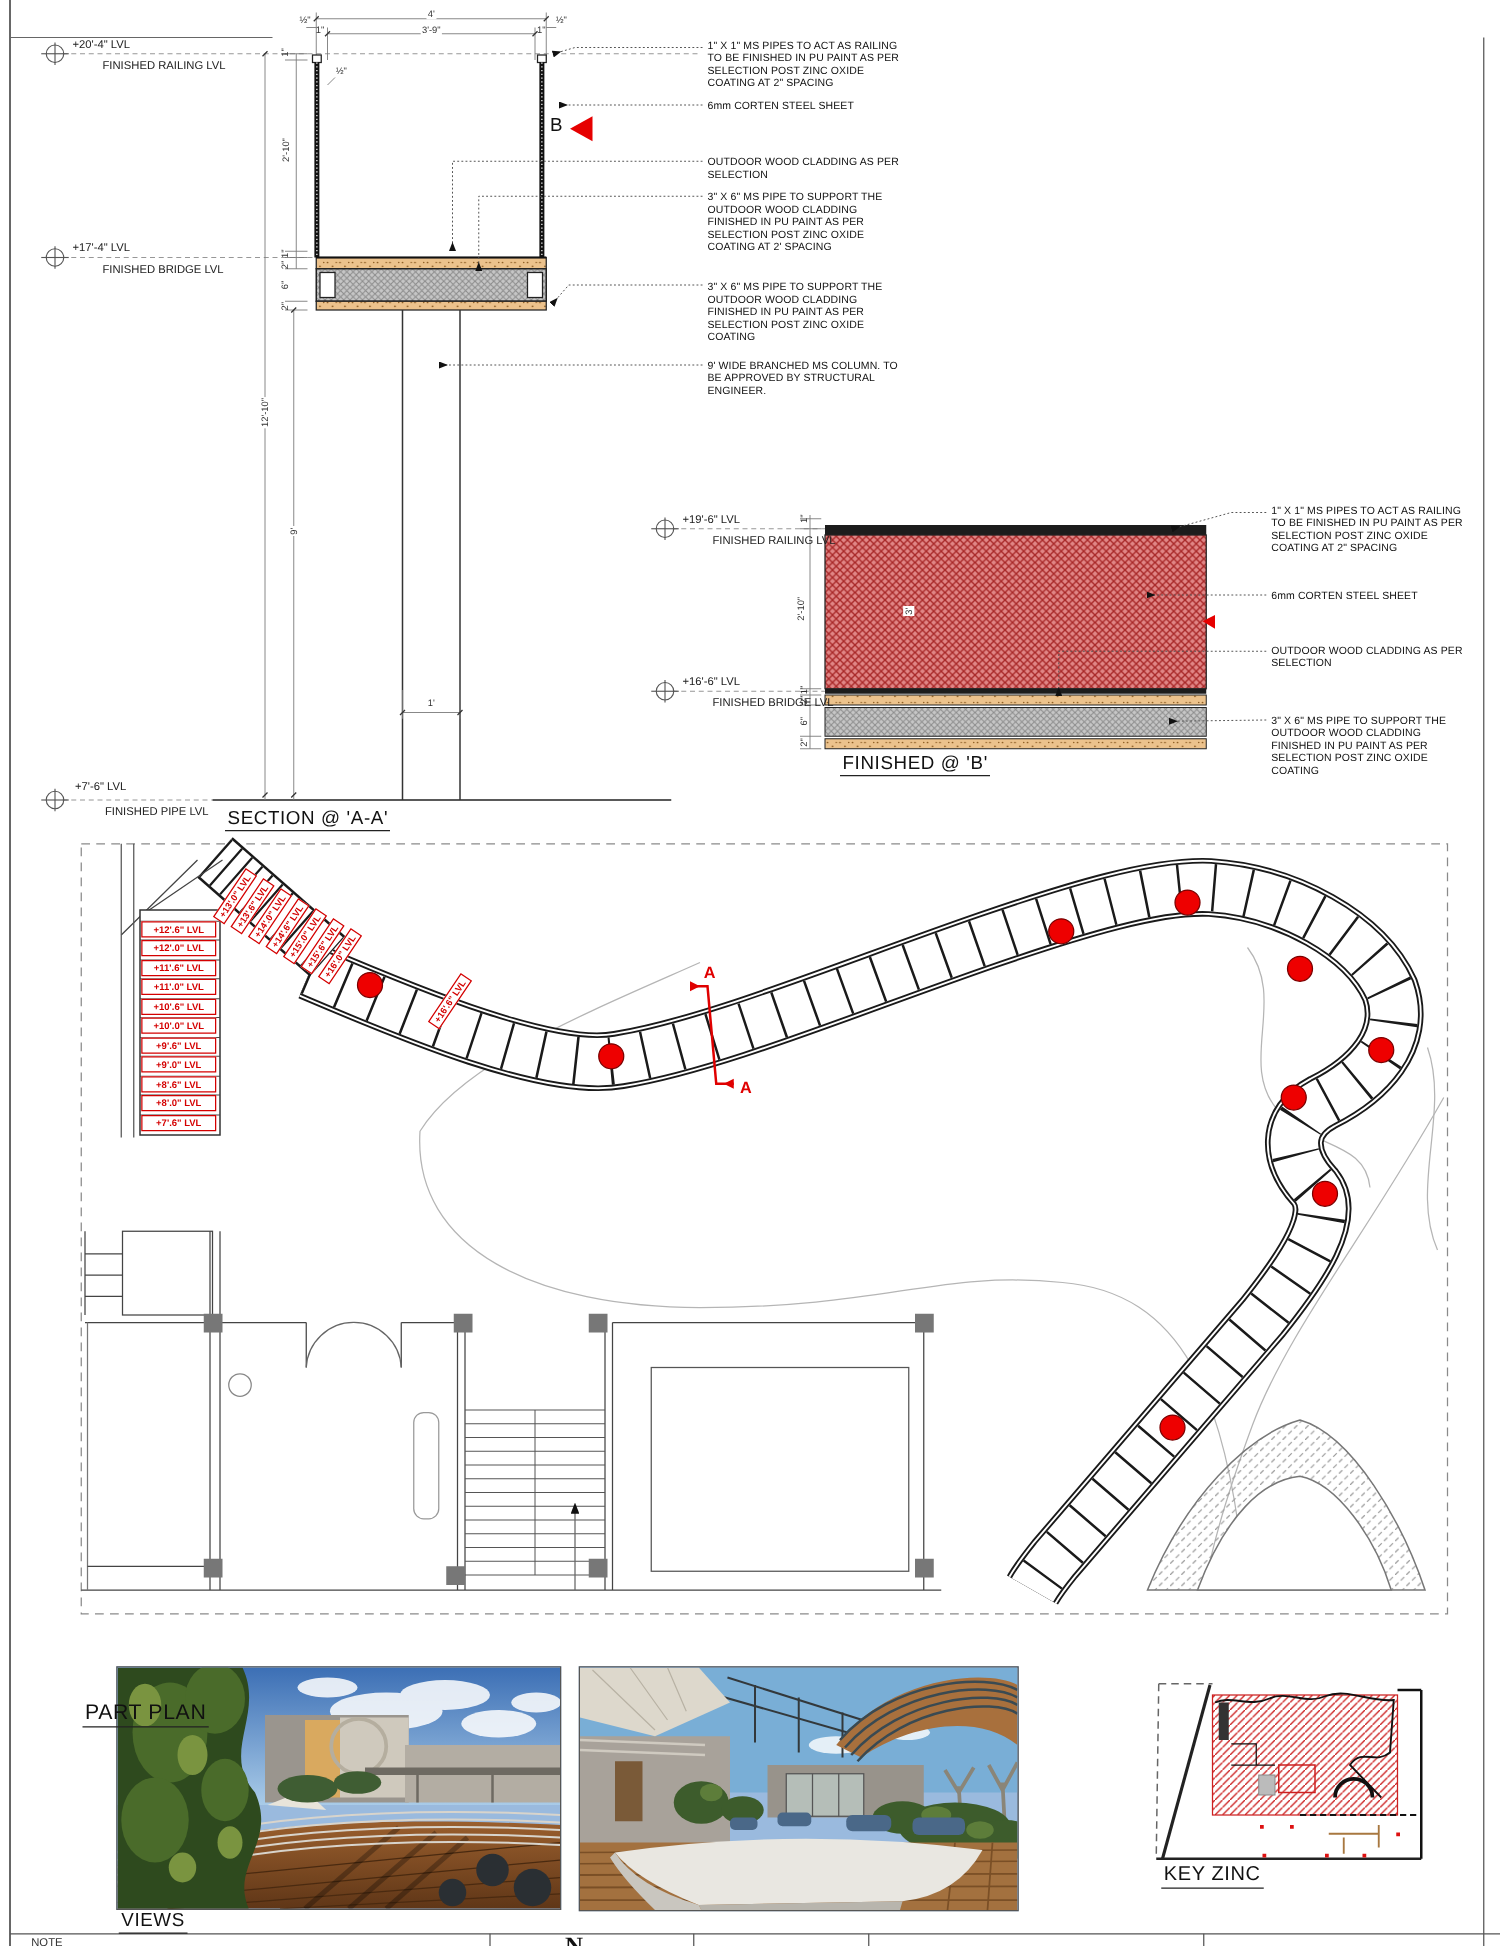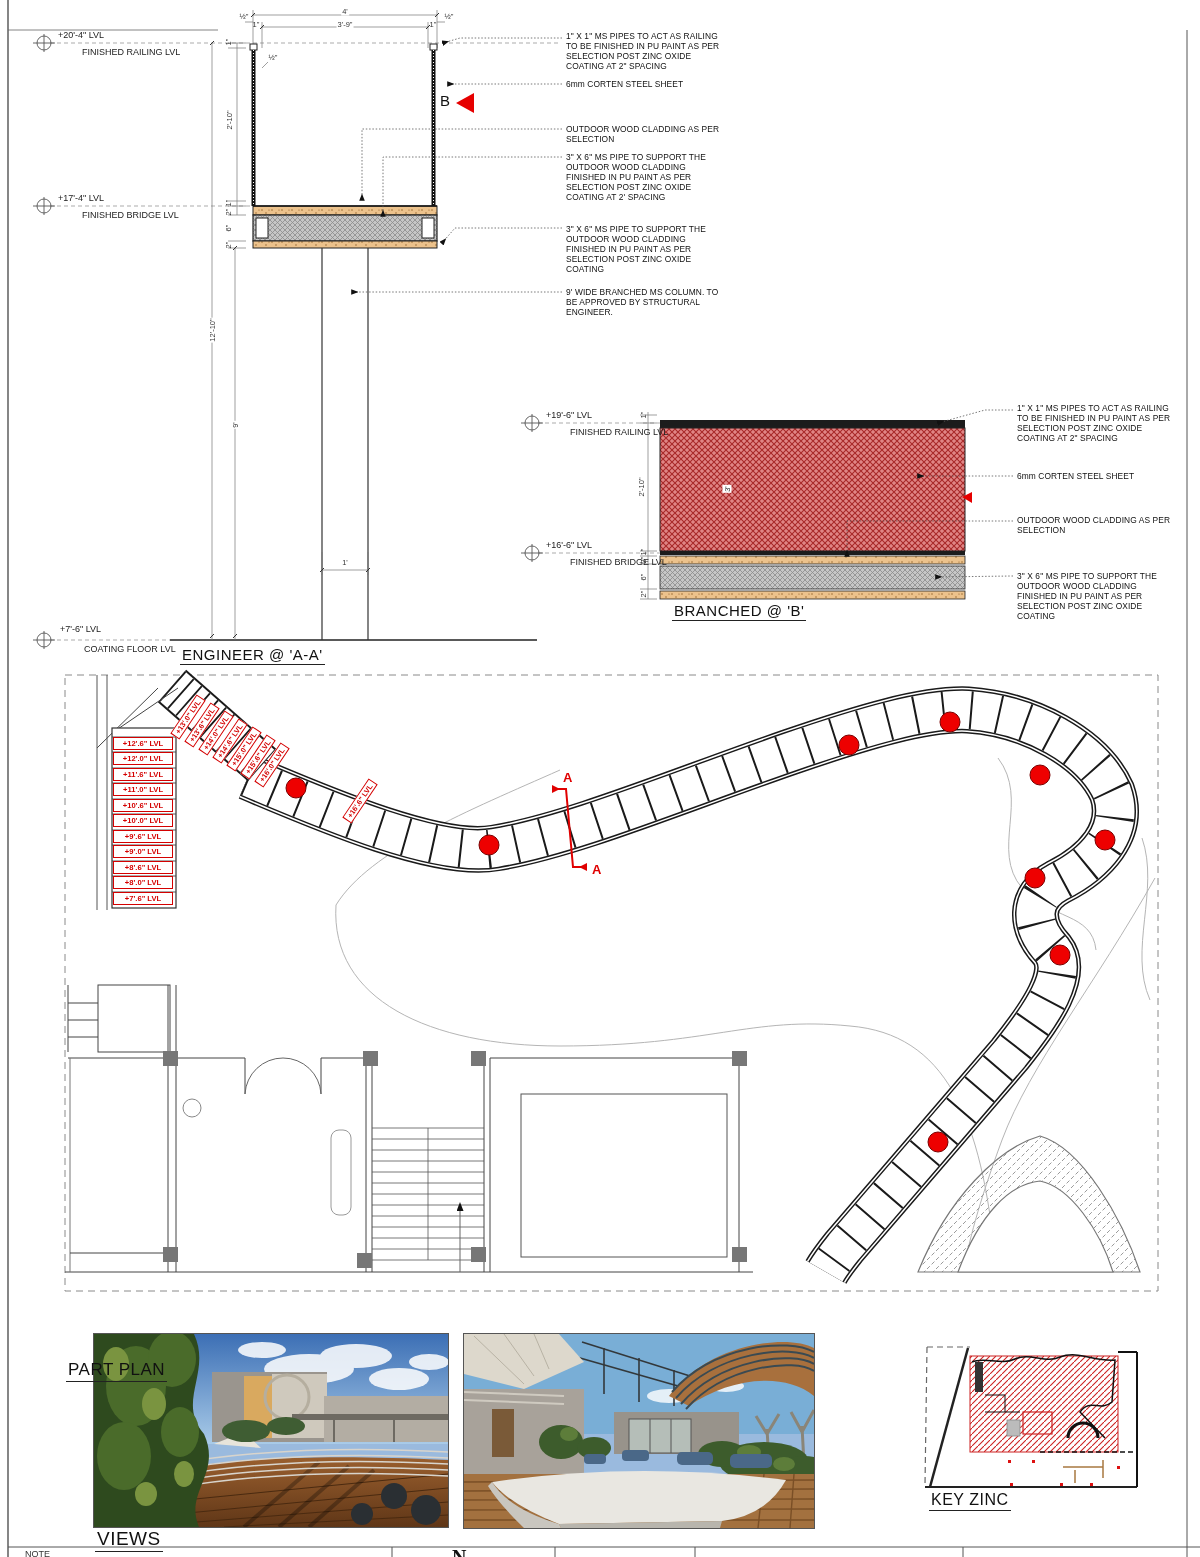--- a/index.html
+++ b/index.html
@@ -378,21 +378,21 @@
     <line x1="695" y1="1547" x2="695" y2="1557"></line>
     <line x1="963" y1="1547" x2="963" y2="1557"></line>
   </g>
 </svg>
 
 <div class="t lvlval" style="left:58px;top:30px">+20'-4" LVL</div>
 <div class="t lvlname" style="left:58px;top:47px">FINISHED RAILING  LVL</div>
 <div class="t lvlval" style="left:58px;top:193px">+17'-4" LVL</div>
 <div class="t lvlname" style="left:58px;top:210px">FINISHED BRIDGE  LVL</div>
 <div class="t lvlval" style="left:60px;top:624px">+7'-6" LVL</div>
-<div class="t lvlname" style="left:60px;top:644px">COATING FLOOR  LVL</div>
+<div class="t lvlname" style="left:60px;top:644px">FINISHED PIPE  LVL</div>
 
 <div class="t dim ctr wbox" style="left:345px;top:11px">4'</div>
 <div class="t dim ctr wbox" style="left:345px;top:24px">3'-9"</div>
 <div class="t dim ctr" style="left:256px;top:24px">1"</div>
 <div class="t dim ctr" style="left:433px;top:24px">1"</div>
 <div class="t dim ctr" style="left:244px;top:16px">½"</div>
 <div class="t dim ctr" style="left:449px;top:16px">½"</div>
 <div class="t dim ctr" style="left:273px;top:57px">½"</div>
 <div class="t dim rot" style="left:228px;top:42px">1"</div>
 <div class="t dim rot wbox" style="left:229px;top:120px">2'-10"</div>
@@ -420,21 +420,21 @@
 COATING AT 2' SPACING</div>
 <div class="ann" style="left:566px;top:224px">3" X 6" MS PIPE TO SUPPORT THE
 OUTDOOR WOOD CLADDING
 FINISHED IN PU PAINT AS PER
 SELECTION POST ZINC OXIDE
 COATING</div>
 <div class="ann" style="left:566px;top:287px">9' WIDE BRANCHED MS COLUMN. TO
 BE APPROVED BY STRUCTURAL
 ENGINEER.</div>
 
-<div class="t title" style="left:180px;top:646px">ENGINEER @ 'A-A'</div>
+<div class="t title" style="left:180px;top:646px">SECTION @ 'A-A'</div>
 
 <div class="t lvlval" style="left:546px;top:410px">+19'-6" LVL</div>
 <div class="t lvlname" style="left:546px;top:427px">FINISHED RAILING  LVL</div>
 <div class="t lvlval" style="left:546px;top:540px">+16'-6" LVL</div>
 <div class="t lvlname" style="left:546px;top:557px">FINISHED BRIDGE  LVL</div>
 
 <div class="t dim rot" style="left:643px;top:415px">1"</div>
 <div class="t dim rot wbox" style="left:641px;top:487px">2'-10"</div>
 <div class="t dim rot" style="left:643px;top:552px">1"</div>
 <div class="t dim rot" style="left:643px;top:560px">2"</div>
@@ -448,21 +448,21 @@
 COATING AT 2" SPACING</div>
 <div class="ann" style="left:1017px;top:471px">6mm CORTEN STEEL SHEET</div>
 <div class="ann" style="left:1017px;top:515px">OUTDOOR WOOD CLADDING AS PER
 SELECTION</div>
 <div class="ann" style="left:1017px;top:571px">3" X 6" MS PIPE TO SUPPORT THE
 OUTDOOR WOOD CLADDING
 FINISHED IN PU PAINT AS PER
 SELECTION POST ZINC OXIDE
 COATING</div>
 
-<div class="t title" style="left:672px;top:602px">BRANCHED @ 'B'</div>
+<div class="t title" style="left:672px;top:602px">FINISHED @ 'B'</div>
 
 <div class="stklbl" style="top:737px">+12'.6" LVL</div>
 <div class="stklbl" style="top:752px">+12'.0" LVL</div>
 <div class="stklbl" style="top:768px">+11'.6" LVL</div>
 <div class="stklbl" style="top:783px">+11'.0" LVL</div>
 <div class="stklbl" style="top:799px">+10'.6" LVL</div>
 <div class="stklbl" style="top:814px">+10'.0" LVL</div>
 <div class="stklbl" style="top:830px">+9'.6" LVL</div>
 <div class="stklbl" style="top:845px">+9'.0" LVL</div>
 <div class="stklbl" style="top:861px">+8'.6" LVL</div>
@@ -620,19 +620,19 @@
           <rect x="266" y="120" width="42" height="14" rx="5"></rect>
       <rect x="158" y="116" width="27" height="11" rx="4"></rect>
           <rect x="120" y="120" width="22" height="10" rx="4"></rect>
     </g>
     <path d="M28,148 Q172,127 322,146 Q302,182 258,187 L95,190 Q45,170 28,148 Z" fill="#e9e7e1"></path>
     <path d="M95,190 L258,187 L256,194 L97,194 Z" fill="#b8b5ad"></path>
     <path d="M28,148 Q45,175 95,190 L97,194 L60,194 Q35,170 24,152 Z" fill="#c9c6bf"></path>
   </svg>
 </div>
 
-<div class="t title" style="left:95px;top:1528px;font-size:19px">VIEWS</div>
+<div class="t title" style="left:95px;top:1528px;font-size:15px">VIEWS</div>
 <div class="t title" style="left:929px;top:1491px;font-size:16px">KEY ZINC</div>
 
 <div class="t northN" style="left:452px;top:1546px">N</div>
 <div class="t noteTxt" style="left:25px;top:1549px">NOTE</div>
 
 </div>
 
 </body></html>

